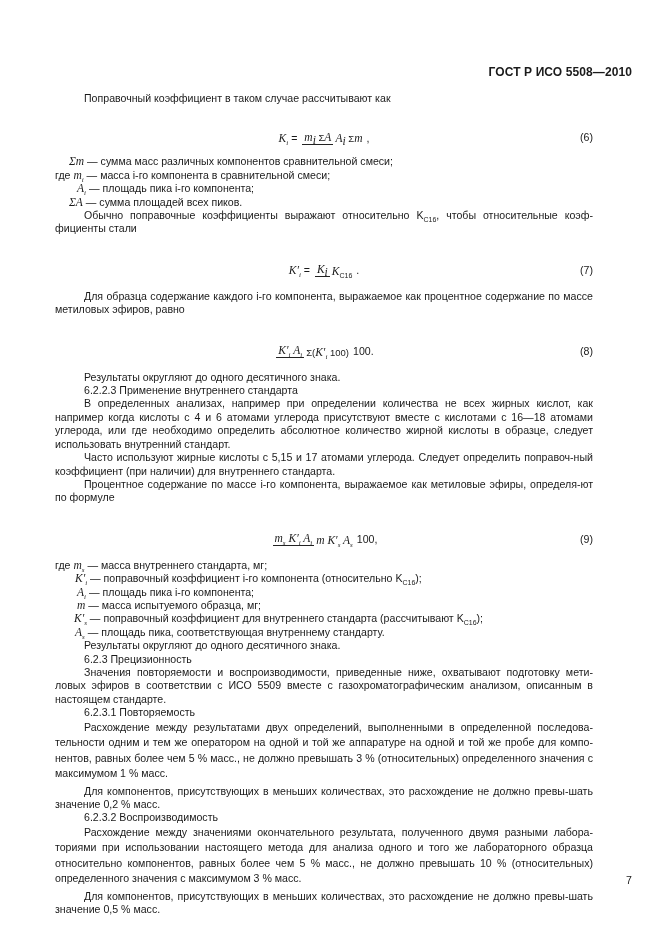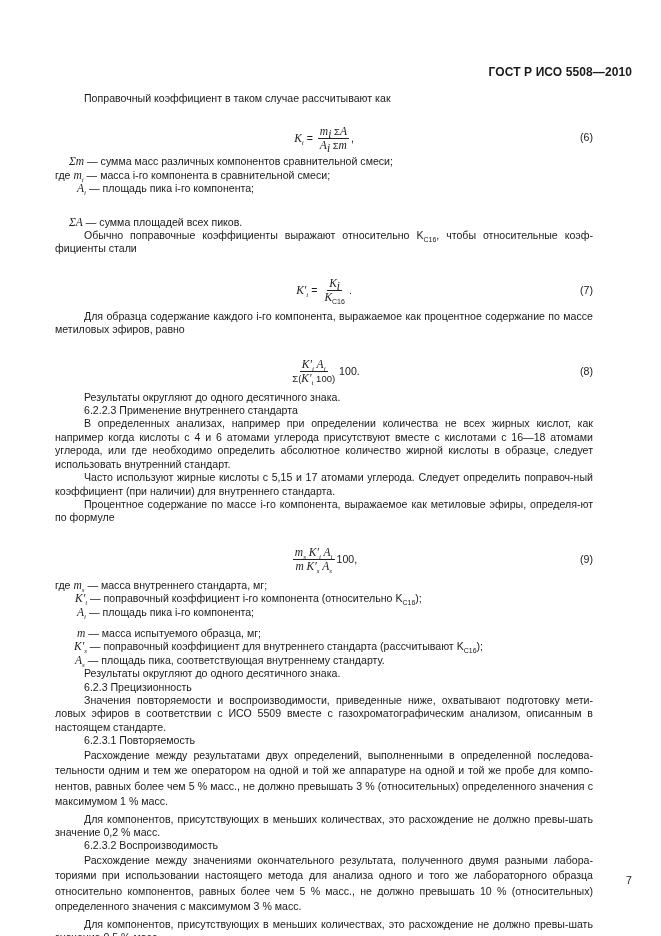--- a/index.html
+++ b/index.html
@@ -9,21 +9,21 @@
   .header { position:absolute; right:79px; top:66px; font-weight:bold; font-size:12px; letter-spacing:0.1px; }
   .text { position:absolute; left:47px; width:538px; }
   p { margin:0; text-align:justify; }
   .ind { text-indent:29px; }
   .defs .row { white-space:nowrap; }
   .i { font-style:italic; font-family:"Liberation Serif", serif; font-size:11.5px; }
   sub, sup { font-size:7px; line-height:0; }
   .formula { position:relative; height:34px;margin-top:16px; }
   .fcontent { position:absolute; left:0; right:0; top:0; display:flex; justify-content:center; align-items:center; height:100%; }
   .eqno { position:absolute; right:0; top:50%; transform:translateY(-50%); }
-  .frac { display:inline-flex; flex-direction:column; align-items:center; vertical-align:middle; margin:0 2px; font-size:9.5px; }
+  .frac { display:inline-flex; flex-direction:row; align-items:center; vertical-align:middle; margin:0 2px; font-size:9.5px; }
   .frac .num { padding:0 2px 1px; border-bottom:0.8px solid #222; line-height:11px; }
   .frac .den { padding:1px 2px 0; line-height:11px; }
   .bold { font-weight:normal; }
   .pgnum { position:absolute; right:79px; top:874px; font-size:10.6px; }
 </style>
 </head>
 <body>
 
 <div class="page">
   <div class="header">ГОСТ Р ИСО 5508—2010</div>
@@ -39,21 +39,21 @@
           <span class="den"><span class="i">A</span><sub class="i">i</sub> Σ<span class="i">m</span></span>
         </span>,
       </div>
       <span class="eqno">(6)</span>
     </div>
 
     <div class="defs">
       <div class="row" style="padding-left:14px;"><span class="i">Σm</span><span> — сумма масс различных компонентов сравнительной смеси;</span></div>
       <div class="row">где <span class="i">m<sub>i</sub></span><span> — масса i-го компонента в сравнительной смеси;</span></div>
       <div class="row" style="padding-left:22px;"><span class="i">A<sub>i</sub></span><span> — площадь пика i-го компонента;</span></div>
-      <div class="row" style="padding-left:14px;margin-top:20px;"><span class="i">ΣA</span><span> — сумма площадей всех пиков.</span></div>
+      <div class="row" style="padding-left:14px;"><span class="i">ΣA</span><span> — сумма площадей всех пиков.</span></div>
     </div>
 
     <p class="ind"><span>Обычно поправочные коэффициенты выражают относительно K</span><sub>C16</sub><span>, чтобы относительные коэф-фициенты стали</span></p>
 
     <div class="formula" style="height:38px;">
       <div class="fcontent">
         <span class="i">K′<sub>i</sub></span>&nbsp;=&nbsp;
         <span class="frac">
           <span class="num"><span class="i">K</span><sub class="i">i</sub></span>
           <span class="den"><span class="i">K</span><sub>C16</sub></span>
@@ -89,21 +89,21 @@
         </span>
         <span>100,</span>
       </div>
       <span class="eqno">(9)</span>
     </div>
 
     <div class="defs">
       <div class="row">где <span class="i">m<sub>s</sub></span><span> — масса внутреннего стандарта, мг;</span></div>
       <div class="row" style="padding-left:20px;"><span class="i">K′<sub>i</sub></span><span> — поправочный коэффициент i-го компонента (относительно K</span><sub>C16</sub><span>);</span></div>
       <div class="row" style="padding-left:22px;"><span class="i">A<sub>i</sub></span><span> — площадь пика i-го компонента;</span></div>
-      <div class="row" style="padding-left:22px;margin-top:8px;"><span class="i">m</span><span> — масса испытуемого образца, мг;</span></div>
+      <div class="row" style="padding-left:22px;"><span class="i">m</span><span> — масса испытуемого образца, мг;</span></div>
       <div class="row" style="padding-left:19px;"><span class="i">K′<sub>s</sub></span><span> — поправочный коэффициент для внутреннего стандарта (рассчитывают K</span><sub>C16</sub><span>);</span></div>
       <div class="row" style="padding-left:20px;"><span class="i">A<sub>s</sub></span><span> — площадь пика, соответствующая внутреннему стандарту.</span></div>
     </div>
 
     <p class="ind">Результаты округляют до одного десятичного знака.</p>
     <p class="ind bold">6.2.3  Прецизионность</p>
     <p class="ind">Значения повторяемости и воспроизводимости, приведенные ниже, охватывают подготовку мети-ловых эфиров в соответствии с ИСО 5509 вместе с газохроматографическим анализом, описанным в настоящем стандарте.</p>
     <p class="ind bold">6.2.3.1  Повторяемость</p>
     <p class="ind" style="line-height:15.5px;">Расхождение между результатами двух определений, выполненными в определенной последова-тельности одним и тем же оператором на одной и той же аппаратуре на одной и той же пробе для компо-нентов, равных более чем 5 % масс., не должно превышать 3 % (относительных) определенного значения с максимумом 1 % масс.</p>
     <p class="ind" style="margin-top:3px;">Для компонентов, присутствующих в меньших количествах, это расхождение не должно превы-шать значение 0,2 % масс.</p>

